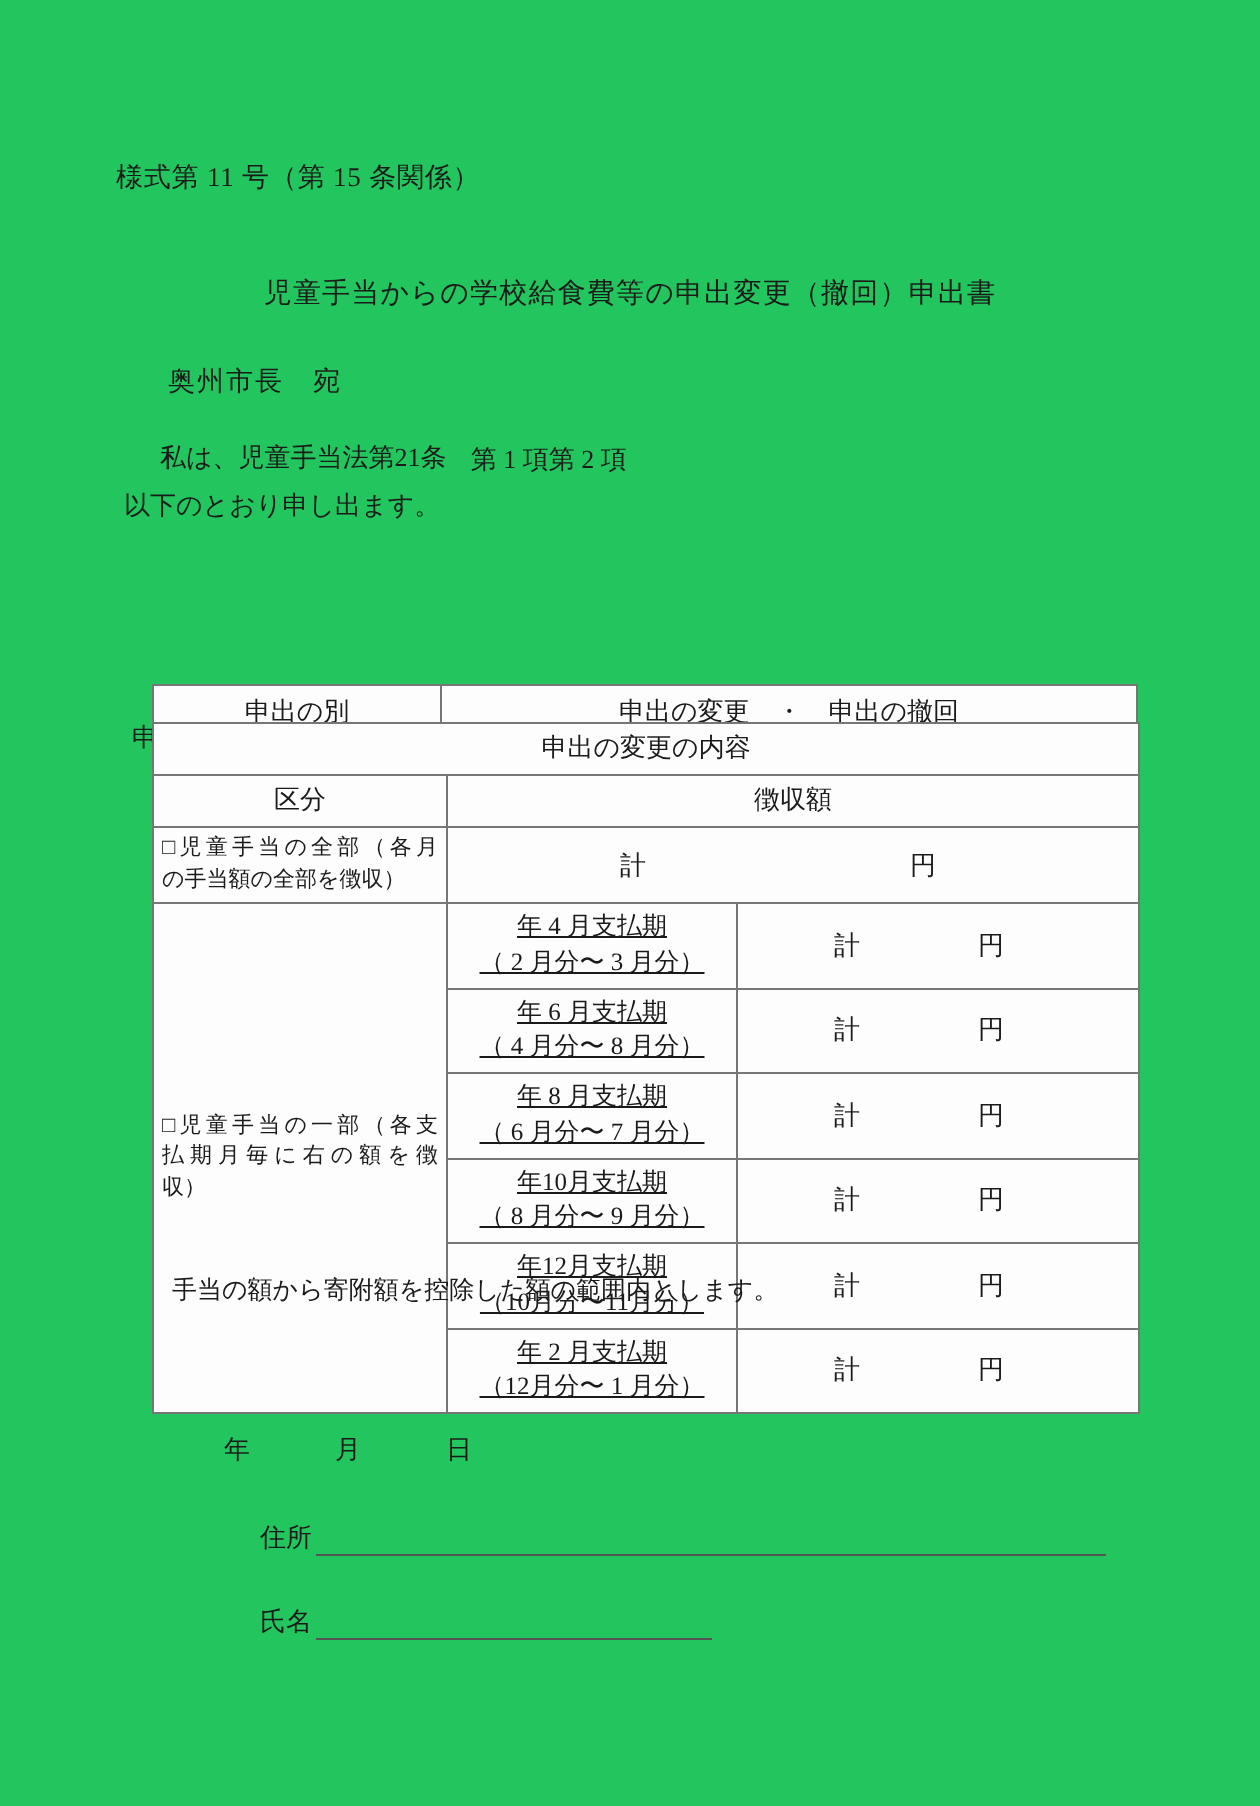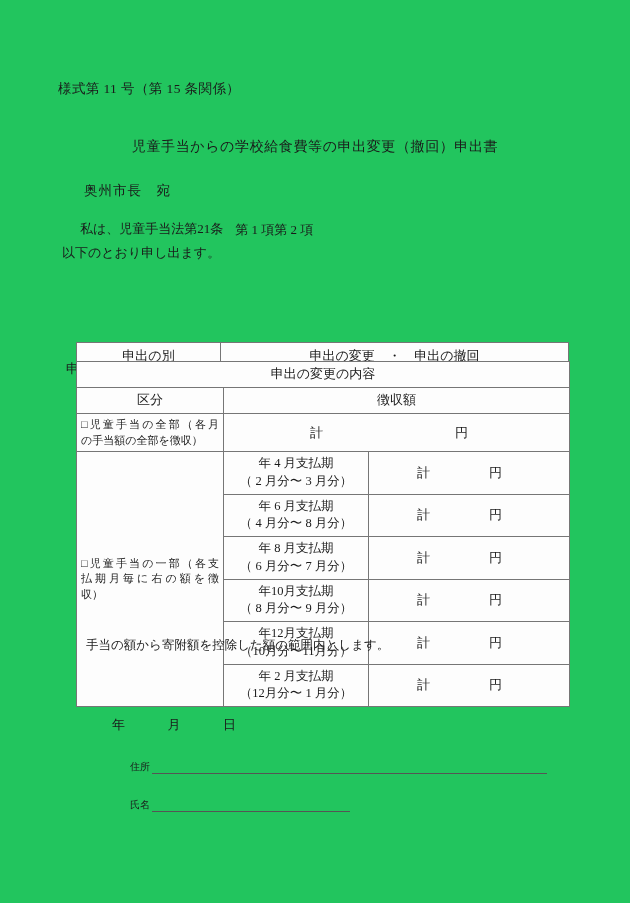--- a/index.html
+++ b/index.html
@@ -147,20 +147,21 @@
     text-align-last: justify;
     font-size: 11px;
   }
   .kubun-cell .tl { text-align-last: left; }
 
   .period-cell {
     text-align: center;
     line-height: 1.3;
     font-size: 12.5px;
     padding: 3px 2px;
+    text-decoration: underline;
   }
   .period-cell .pl2 { display: block; }
 
   .amount-cell {
     position: relative;
     height: 36px;
   }
   .amount-cell .kei {
     position: absolute;
     left: 48px;
@@ -210,21 +211,21 @@
     font-size: 13px;
     white-space: nowrap;
   }
   .date-line .gap { display: inline-block; width: 36px; }
 
   
   .sig-block {
     position: absolute;
     left: 130px;
     top: 760px;
-    font-size: 10px;
+    font-size: 13px;
   }
   .sig-row {
     display: flex;
     align-items: flex-end;
     margin-bottom: 24px;
     white-space: nowrap;
   }
   .sig-label { margin-right: 2px; }
   .rule {
     display: inline-block;

